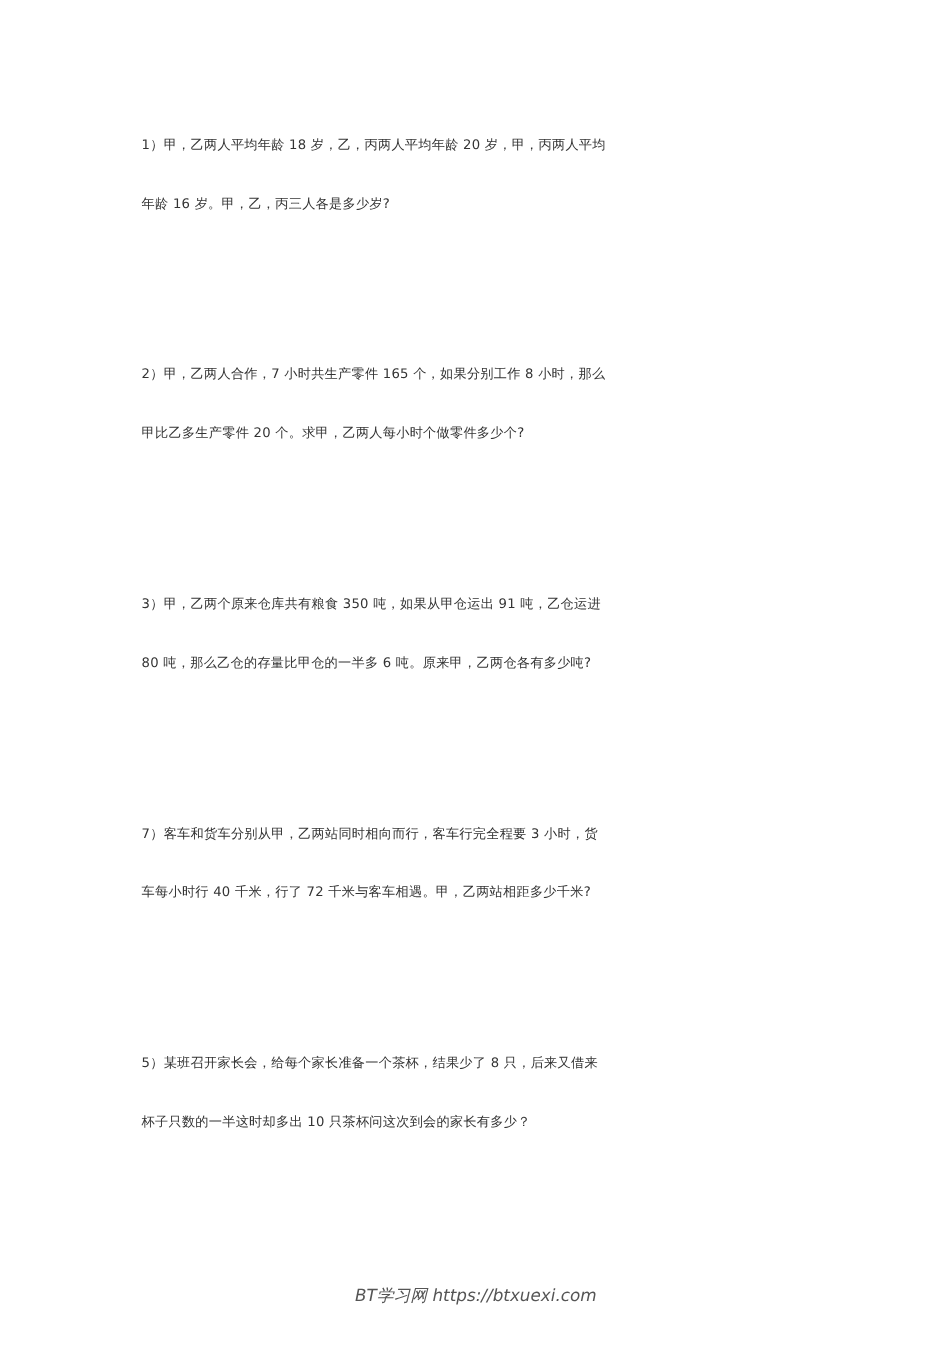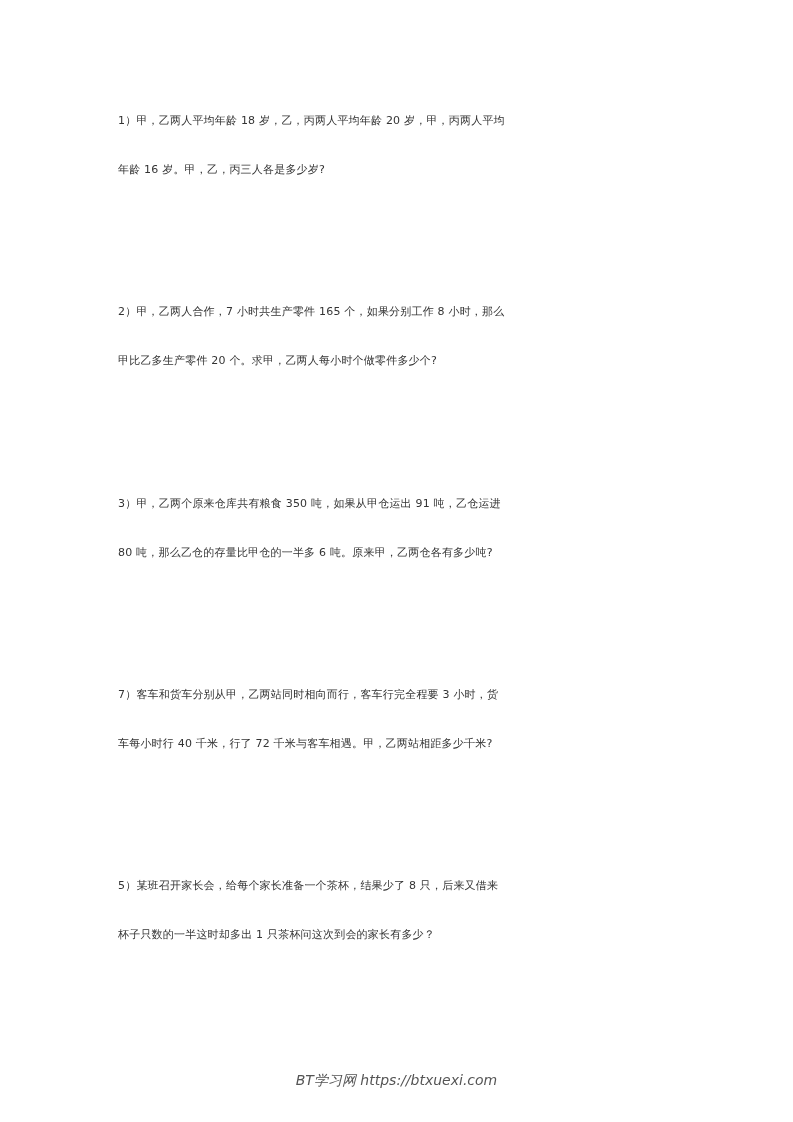--- a/index.html
+++ b/index.html
@@ -70,18 +70,18 @@
     <div class="line l2">80 吨，那么乙仓的存量比甲仓的一半多 6 吨。原来甲，乙两仓各有多少吨?</div>
   </div>
 
   <div class="problem" style="top:685px;">
     <div class="line l1">7）客车和货车分别从甲，乙两站同时相向而行，客车行完全程要 3 小时，货</div>
     <div class="line l2">车每小时行 40 千米，行了 72 千米与客车相遇。甲，乙两站相距多少千米?</div>
   </div>
 
   <div class="problem" style="top:876px;">
     <div class="line l1">5）某班召开家长会，给每个家长准备一个茶杯，结果少了 8 只，后来又借来</div>
-    <div class="line l2">杯子只数的一半这时却多出 1 只茶杯问这次到会的家长有多少？</div>
+    <div class="line l2">杯子只数的一半这时却多出 10 只茶杯问这次到会的家长有多少？</div>
   </div>
 
   <div class="footer">BT学习网 https://btxuexi.com</div>
 
 </div>
 
 </body></html>

